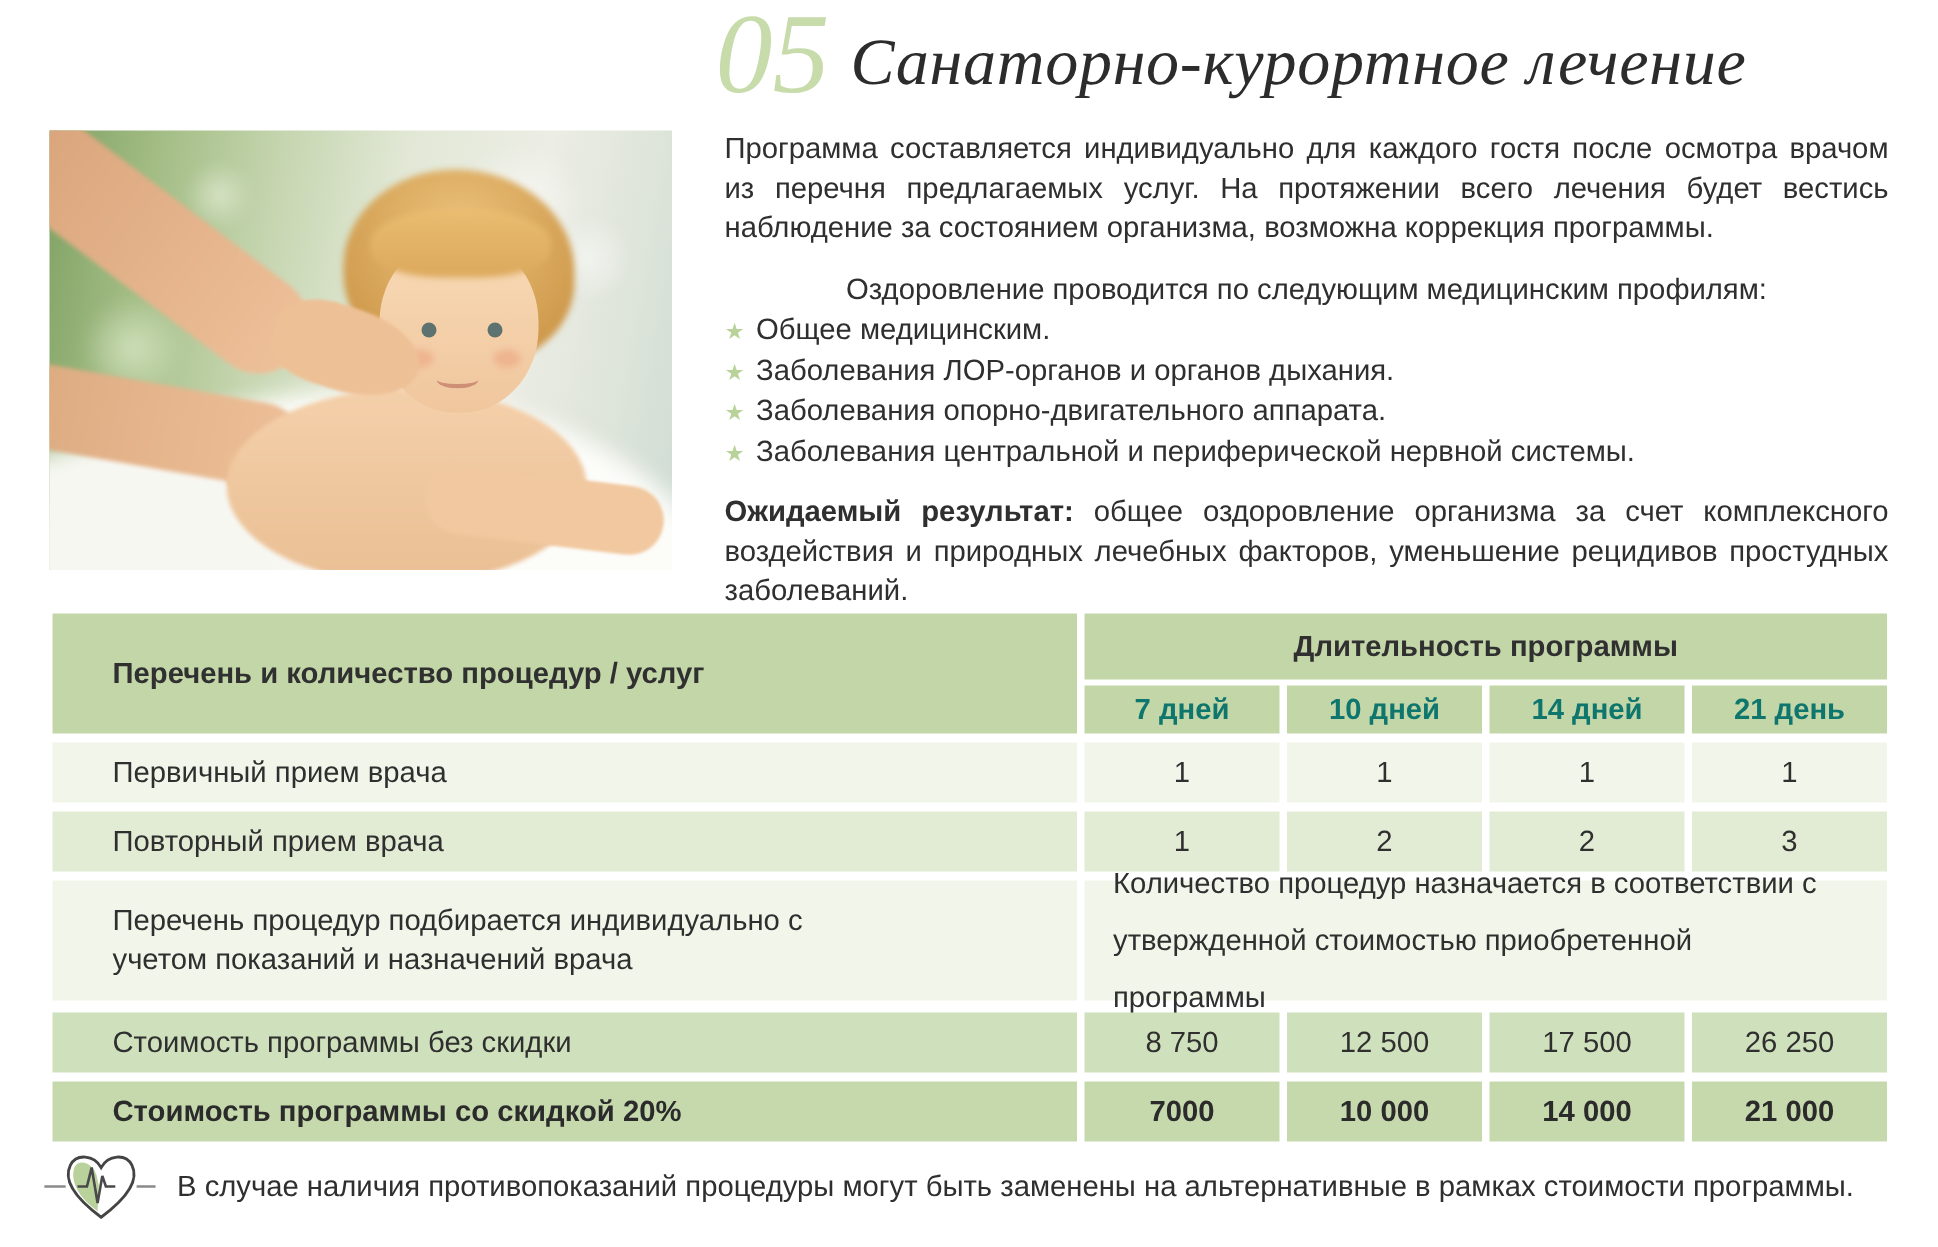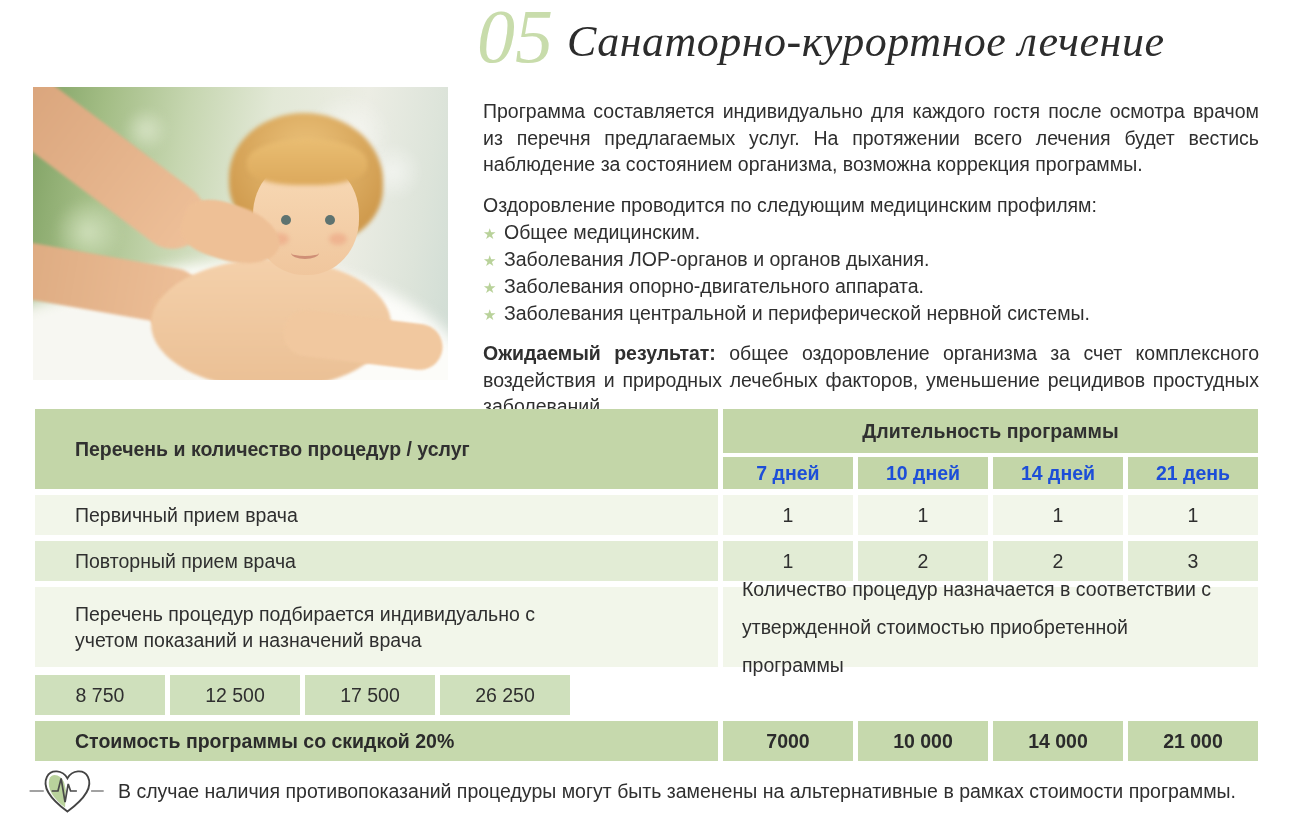--- a/index.html
+++ b/index.html
@@ -102,22 +102,22 @@
     border-radius: 0 0 50% 50%; border-bottom: 3px solid #cf8f76;
   }
   .cheek { width: 18px; height: 12px; border-radius: 50%; background: rgba(236,150,120,.45); filter: blur(2px); }
   .cheek.l { left: 238px; top: 146px; } .cheek.r { left: 296px; top: 146px; }
 
   
   .text-col {
     position: absolute; left: 483px; top: 86px; width: 776px;
     font-size: 19.5px; line-height: 26.5px; color: #2f2f2f;
   }
-  .p1 { text-align: justify; margin: 12px 0 12px 0; }
-  .profiles-intro { margin: 14px 0 0 0; }
+  .p1 { text-align: justify; margin: 0 0 12px 0; }
+  .profiles-intro { margin: 14px 0 0 0; text-align: center; }
   ul.profiles { list-style: none; margin: 1px 0 0 0; padding: 0; }
   ul.profiles li { position: relative; padding-left: 21px; line-height: 27px; }
   ul.profiles li .star {
     position: absolute; left: 0; top: 1px;
     color: #b9d29a; font-size: 15px;
   }
   .result { text-align: justify; margin: 13px 0 0 0; }
   .result .lead { font-weight: bold; }
 
   
@@ -128,21 +128,21 @@
     display: flex; align-items: center; padding-left: 40px;
     font-weight: bold; color: #303030;
   }
   .hr { flex: 1; display: flex; flex-direction: column; gap: 4px; border-radius: 12px; }
   .dh {
     height: 44px; background: #c3d6a8; font-weight: bold; color: #303030;
     display: flex; align-items: center; justify-content: center;
   }
   .dcols { display: flex; gap: 5px; height: 32px; }
   .dc {
-    flex: 1; background: #c3d6a8; font-weight: bold; color: #1d4ed8;
+    flex: 1; background: #c3d6a8; font-weight: bold; color: #0f766e;
     display: flex; align-items: center; justify-content: center;
   }
   .row { display: flex; gap: 5px; margin-top: 6px; height: 40px; }
   .row.merged { height: 80px; }
   .row.pricegap { margin-top: 8px; }
   .lbl { width: 683px; display: flex; align-items: center; padding-left: 40px; }
   .val { width: 130px; display: flex; align-items: center; justify-content: center; }
   .mval { flex: 1; display: flex; align-items: center; padding-left: 19px; padding-right: 30px; line-height: 38px; }
   .bg-light { background: #f2f6ea; }
   .bg-green { background: #e2ecd5; }
@@ -244,20 +244,21 @@
       <div class="val bg-green">2</div>
       <div class="val bg-green">3</div>
     </div>
 
     <div class="row merged">
       <div class="lbl bg-light" style="line-height:26px; padding-right:180px;">Перечень процедур подбирается индивидуально с учетом показаний и назначений врача</div>
       <div class="mval bg-light">Количество процедур назначается в соответствии с утвержденной стоимостью приобретенной программы</div>
     </div>
 
     <div class="row pricegap">
+      <div class="lbl bg-price">Стоимость программы без скидки</div>
       <div class="val bg-price">8 750</div>
       <div class="val bg-price">12 500</div>
       <div class="val bg-price">17 500</div>
       <div class="val bg-price">26 250</div>
     </div>
 
     <div class="row bold">
       <div class="lbl bg-price-bold">Стоимость программы со скидкой 20%</div>
       <div class="val bg-price-bold">7000</div>
       <div class="val bg-price-bold">10 000</div>

